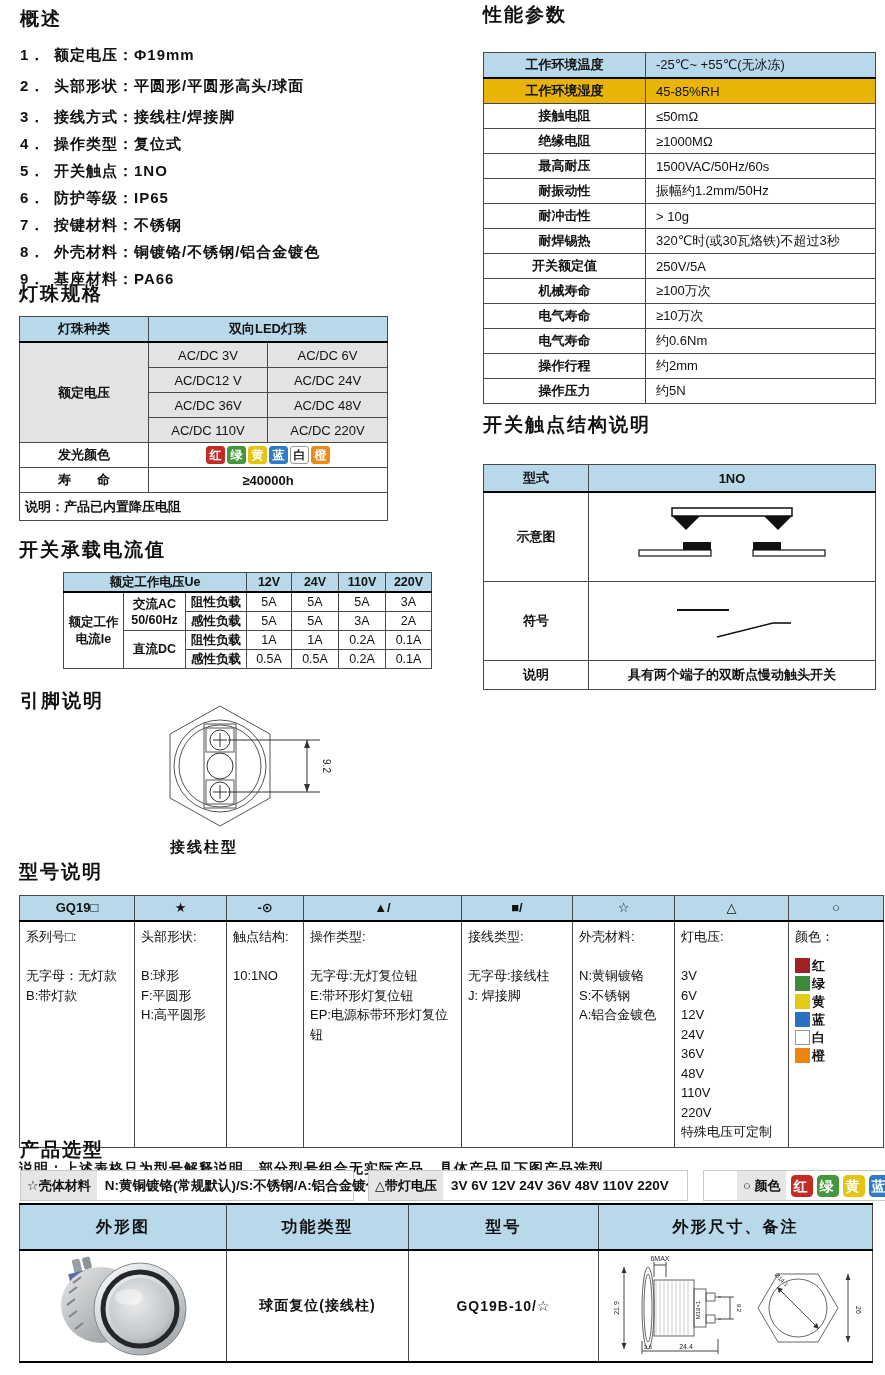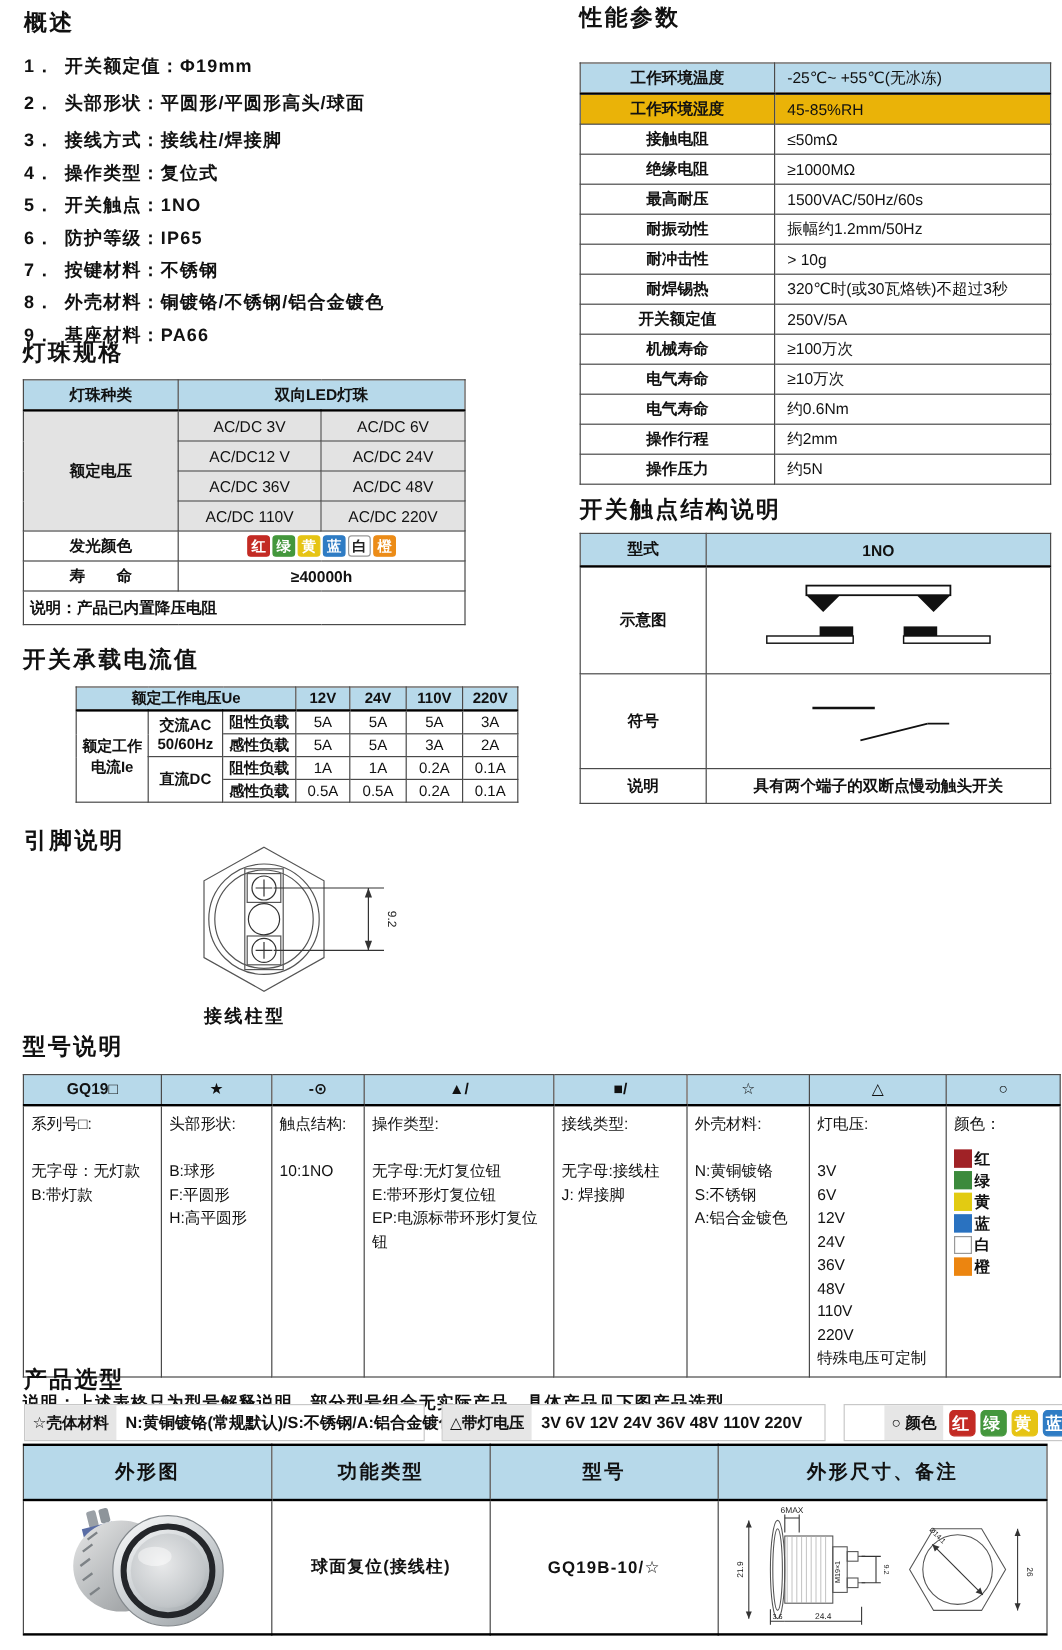--- a/index.html
+++ b/index.html
@@ -63,21 +63,21 @@
 </head>
 <body>
 
 <div class="page">
 
   <div class="abs" style="left:20px;top:6px;width:445px;">
     <h2 class="sec-title">概述</h2>
     <div style="margin-top:14px;">
       <div class="ov-item">
           <span class="num">1．</span>
-          <span>开关额定值：Φ19mm</span>
+          <span>额定电压：Φ19mm</span>
         </div>
       <div class="ov-item">
           <span class="num">2．</span>
           <span>头部形状：平圆形/平圆形高头/球面</span>
         </div>
       <div class="ov-item">
           <span class="num">3．</span>
           <span>接线方式：接线柱/焊接脚</span>
         </div>
       <div class="ov-item">
@@ -272,21 +272,21 @@
             <td>0.5A</td>
             <td>0.2A</td>
             <td>0.1A</td>
       </tr>
     </tbody>
       </table>
   </div>
 
   <div class="abs" style="left:483px;top:412px;width:392px;">
     <h2 class="sec-title">开关触点结构说明</h2>
-    <table id="contact-table" style="width:392px;margin-top:6px;">
+    <table id="contact-table" style="width:392px;margin-top:26px;">
       <colgroup>
           <col style="width:105px;">
           <col style="width:287px;">
         </colgroup>
       <tbody>
           <tr class="hdr">
             <td>型式</td>
             <td>1NO</td>
           </tr>
       <tr>

